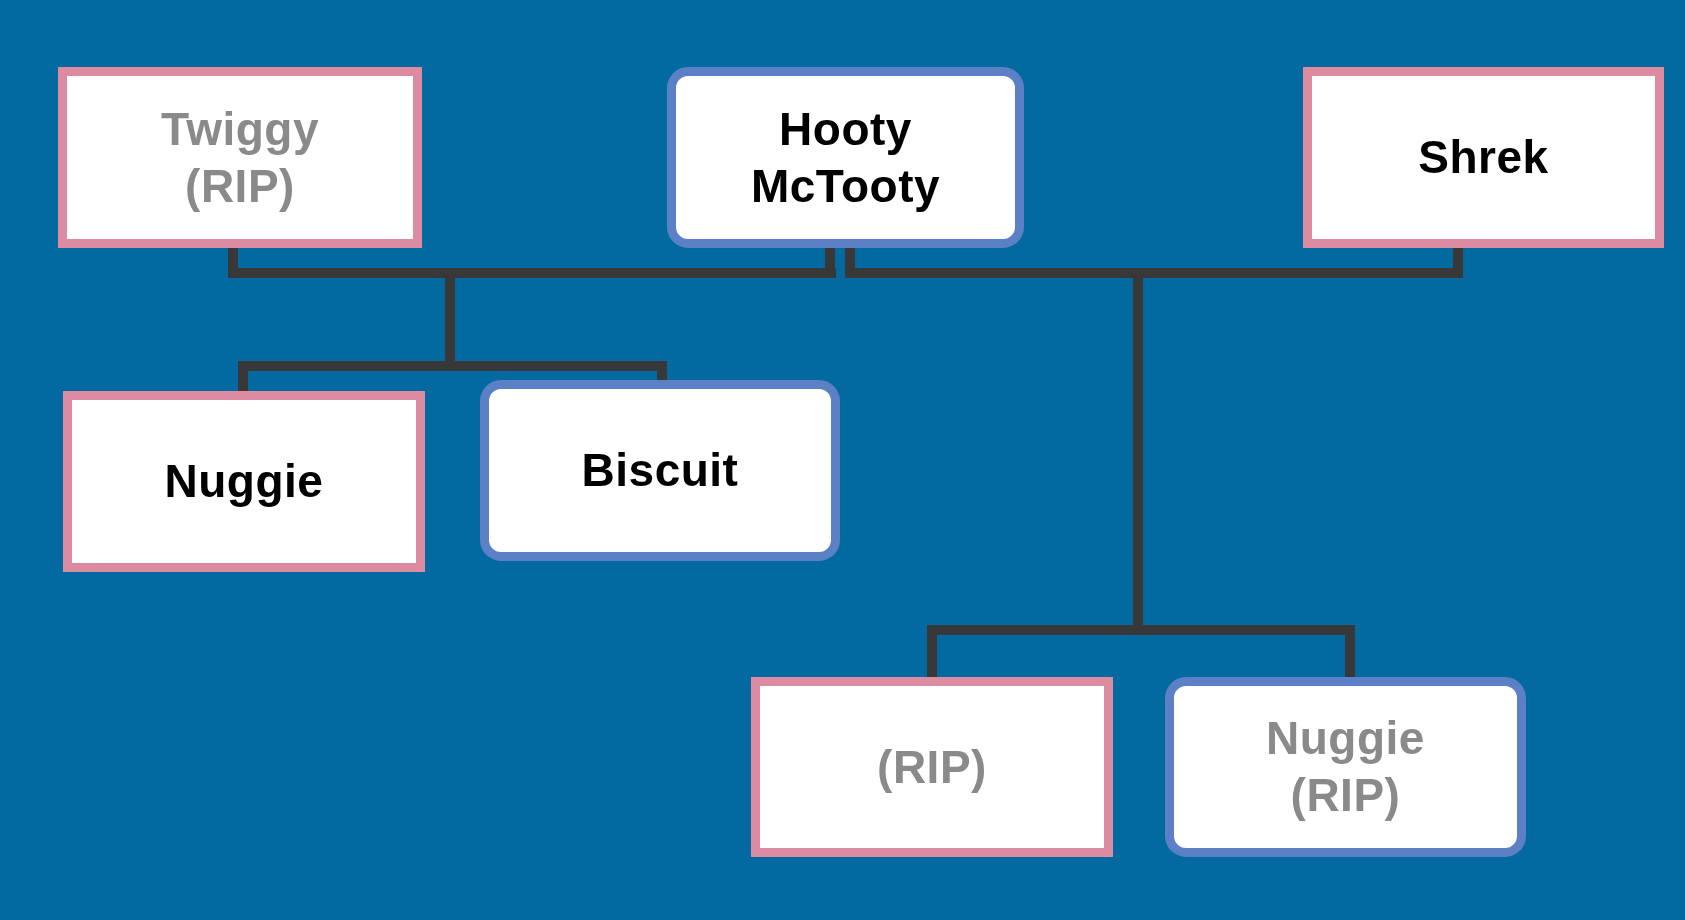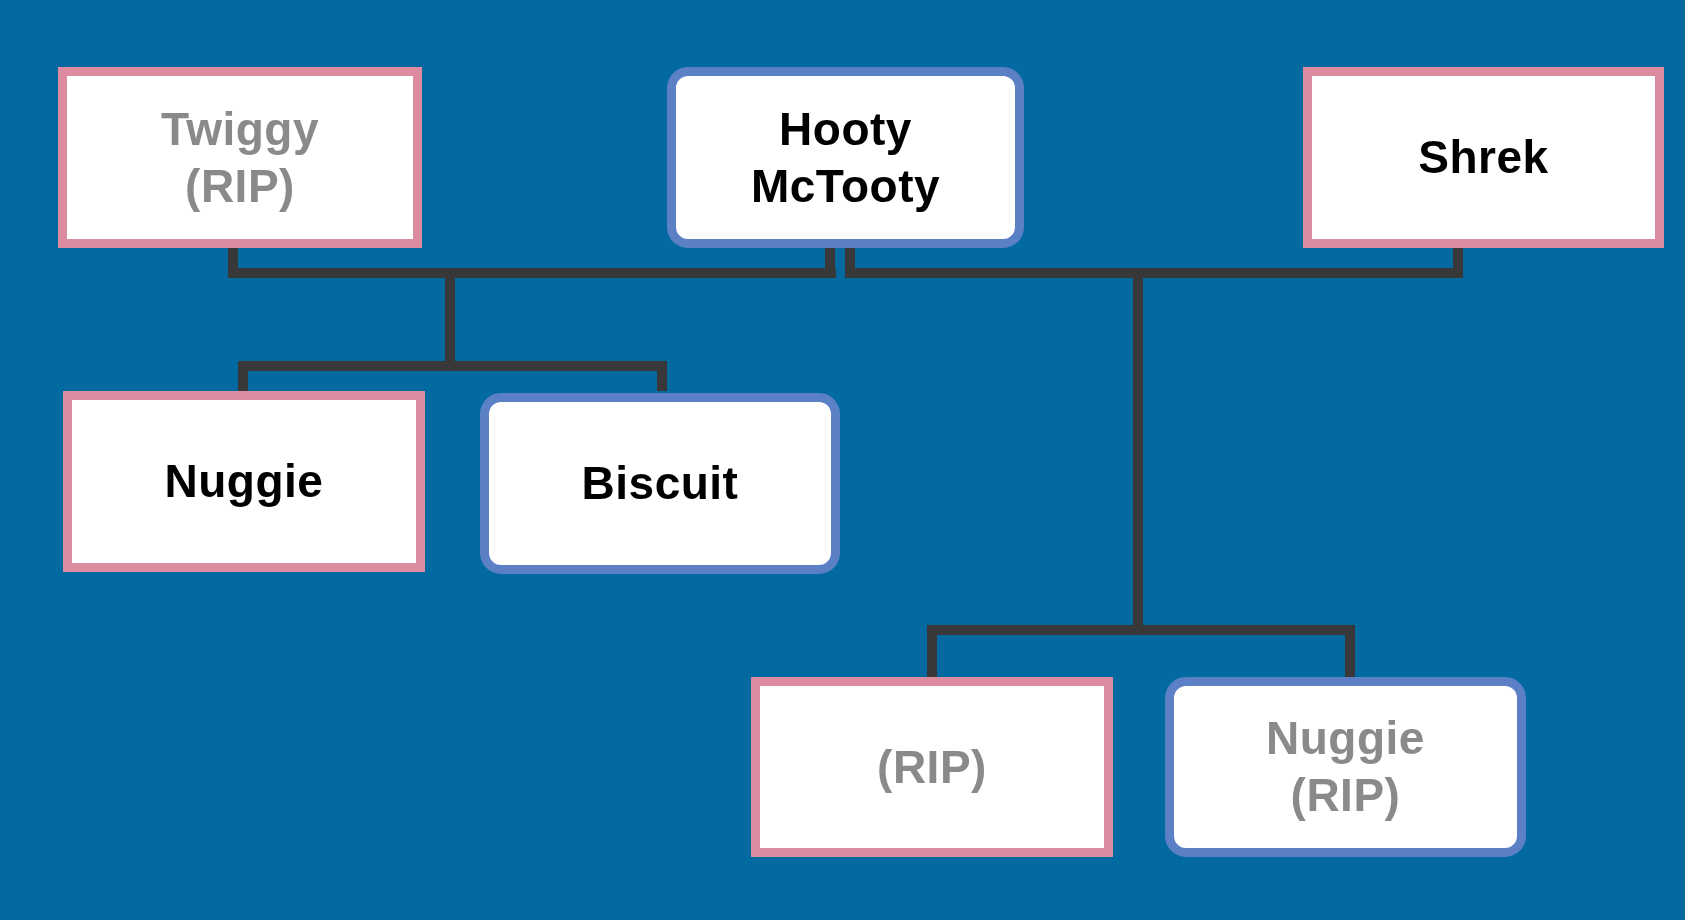--- a/index.html
+++ b/index.html
@@ -76,21 +76,21 @@
   <div class="node pink living" style="left:1267px; top:67px; width:361px; height:181px;margin-left:36px;">
     <span class="nm">Shrek</span>
 
   </div>
 
   <div class="node pink living" style="left:63px; top:391px; width:362px; height:181px;">
     <span class="nm">Nuggie</span>
 
   </div>
 
-  <div class="node blue living" style="left:480px; top:393px; width:360px; height:181px;">
+  <div class="node blue living" style="left:480px; top:380px; width:360px; height:181px;">
     <span class="nm">Biscuit</span>
 
   </div>
 
   <div class="node pink deceased" style="left:751px; top:677px; width:362px; height:180px;">
     <span class="nm">(RIP)</span>
   </div>
 
   <div class="node blue deceased" style="left:1165px; top:677px; width:361px; height:180px;">
     <span class="nm">Nuggie</span>

